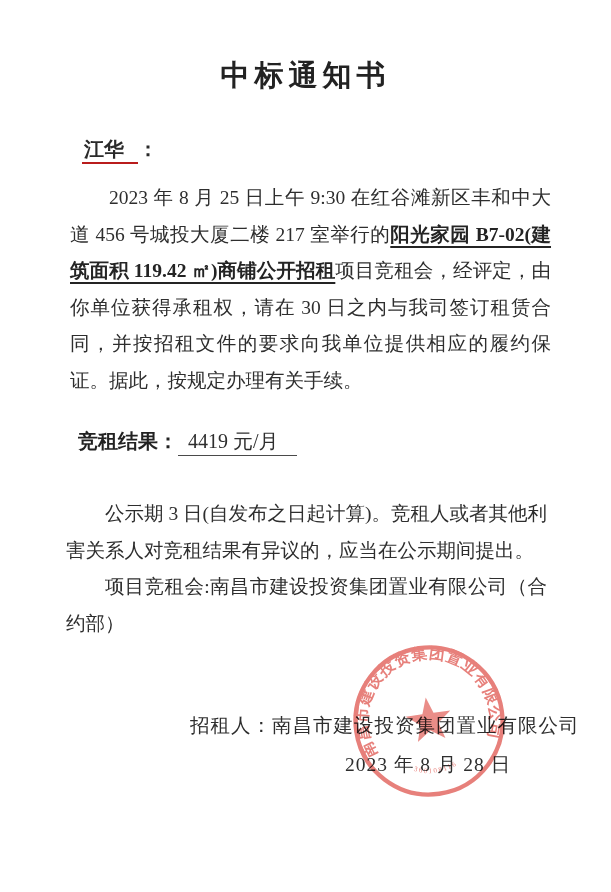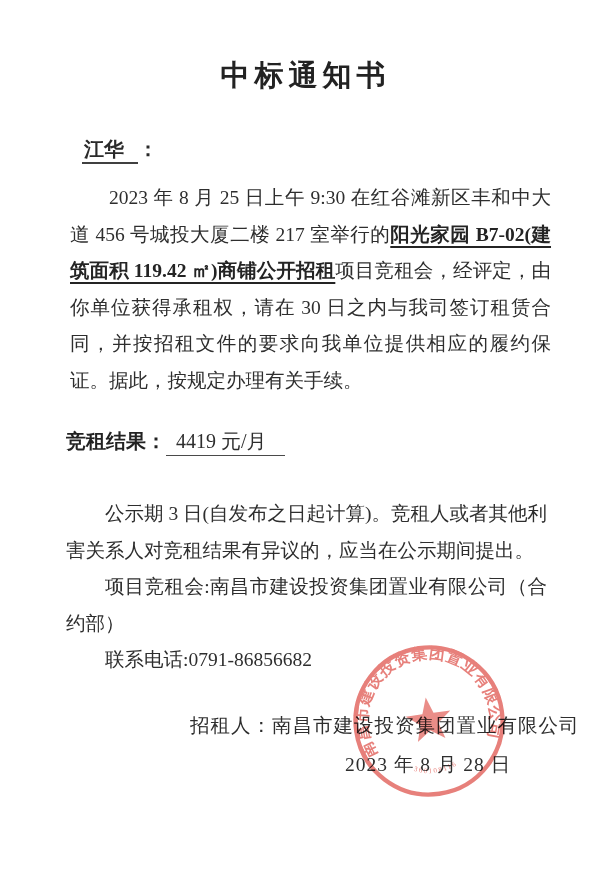--- a/index.html
+++ b/index.html
@@ -29,21 +29,21 @@
   }
   .addressee {
     position: absolute;
     top: 136px;
     left: 82px;
     font-size: 20px;
     font-weight: 700;
     color: #2a2a2a;
   }
   .addressee .name {
-    border-bottom: 2px solid #404040;
+    border-bottom: 2px solid #b91c1c;
     padding: 0 14px 2px 2px;
     text-align: center;
   }
   .para1 {
     position: absolute;
     top: 176px;
     left: 66px;
     width: 481px;
     font-size: 19.5px;
     line-height: 36.5px;
@@ -54,21 +54,21 @@
   .hl {
     font-weight: 700;
     text-decoration: underline;
     text-underline-offset: 5px;
     text-decoration-thickness: 1.5px;
     color: #242424;
   }
   .result-line {
     position: absolute;
     top: 428px;
-    left: 66px;
+    left: 78px;
     font-size: 20px;
     margin: 0;
   }
   .result-line .label { font-weight: 700; color: #222; }
   .result-line .value {
     border-bottom: 1.5px solid #4a4a4a;
     padding: 0 18px 3px 10px;
   }
   .block2 {
     position: absolute;
@@ -125,21 +125,20 @@
 
   <p class="para1"><span>2023 年 8 月 25 日上午 9:30 在红谷滩新区丰和中大道 456 号城投大厦二楼 217 室举行的</span><span class="hl">阳光家园 B7-02(建筑面积 119.42 ㎡)商铺公开招租</span><span>项目竞租会，经评定，由你单位获得承租权，请在 30 日之内与我司签订租赁合同，并按招租文件的要求向我单位提供相应的履约保证。据此，按规定办理有关手续。</span></p>
 
   <p class="result-line">
     <span class="label">竞租结果：</span><span class="value">4419 元/月</span>
   </p>
 
   <div class="block2">
     <p>公示期 3 日(自发布之日起计算)。竞租人或者其他利害关系人对竞租结果有异议的，应当在公示期间提出。</p>
     <p>项目竞租会:南昌市建设投资集团置业有限公司（合约部）</p>
-    <p>联系电话:0791-86856682</p>
   </div>
 
   <div class="signature-lessor">招租人：南昌市建设投资集团置业有限公司</div>
   <div class="signature-date">2023 年 8 月 28 日</div>
 
   <div class="seal">
     <svg viewBox="0 0 200 200" xmlns="http://www.w3.org/2000/svg">
       <defs>
         <path id="sealArcTop" d="M 29.8,132.8 A 78,78 0 1 1 170.2,132.8" fill="none"></path>
         <path id="sealArcBottom" d="M 51,144.2 A 66,66 0 0 0 149,144.2" fill="none"></path>

